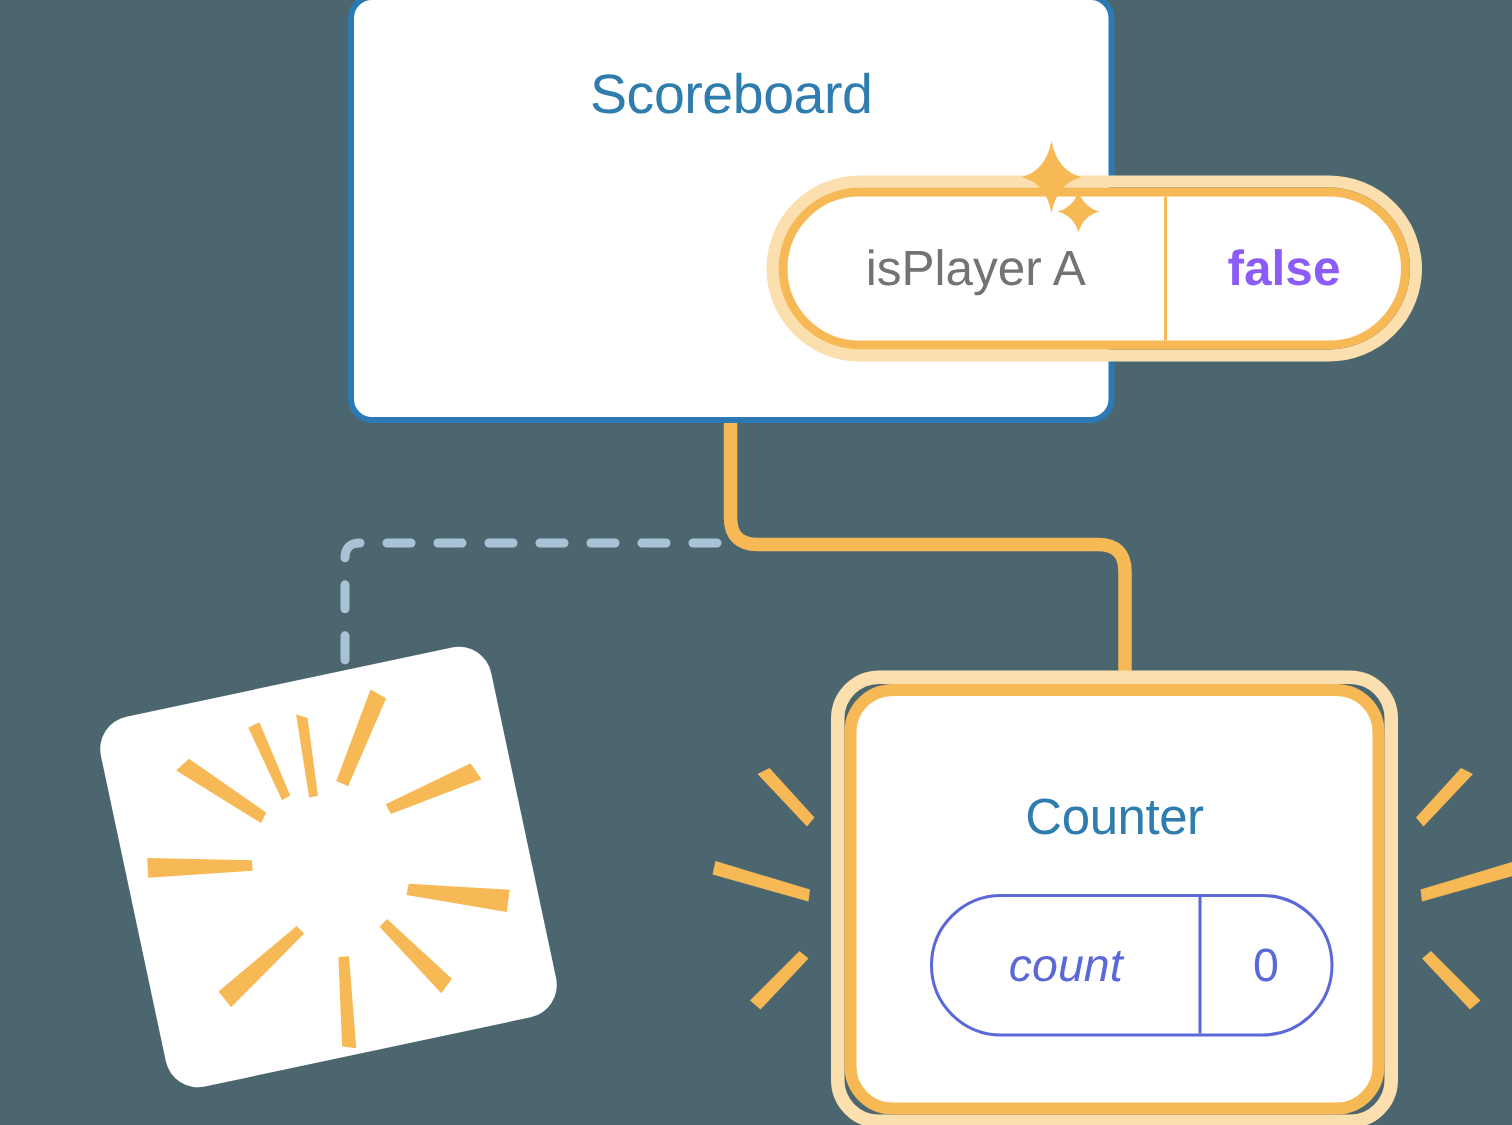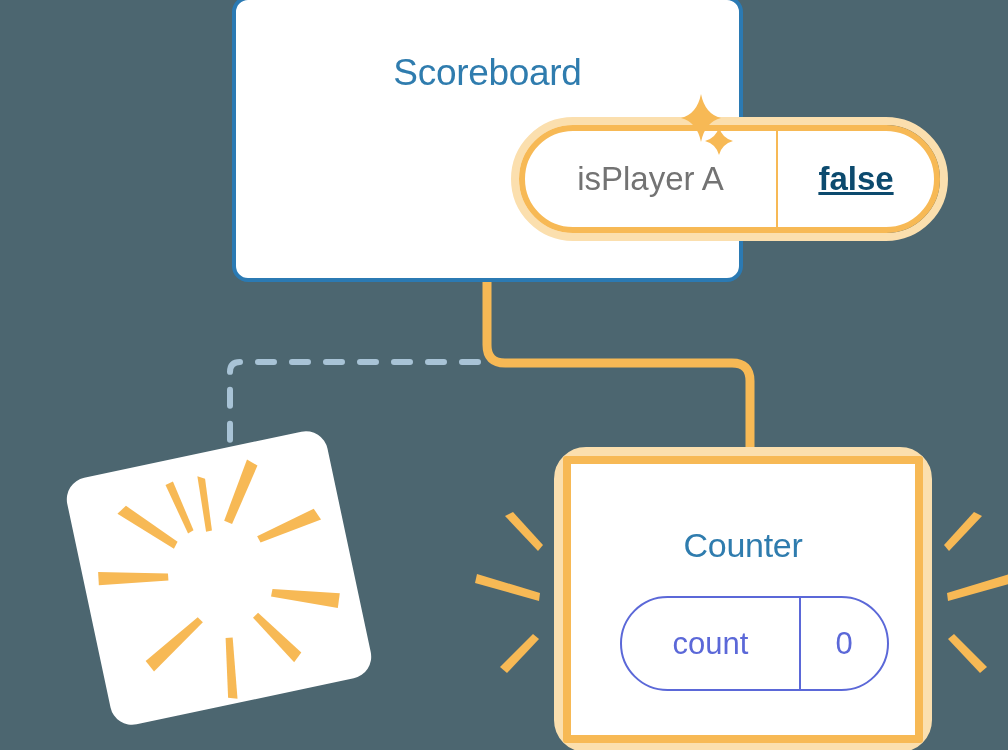--- a/index.html
+++ b/index.html
@@ -38,21 +38,21 @@
     box-sizing: border-box;
     background: #ffffff;
     border: 4px solid #2b7ab3;
     border-radius: 16px;
     z-index: 5;
   }
   .card-title {
     position: absolute;
     left: 0;
     right: 0;
-    top: 52px;
+    top: 42px;
     text-align: center;
     font-size: 37px;
     color: #2f7cae;
     letter-spacing: -0.3px;
     white-space: nowrap;
   }
   
   .pill-glow-wrap {
     position: absolute;
     left: 275px;
@@ -91,44 +91,43 @@
     border-right: 2px solid #f7b955;
     white-space: nowrap;
   }
   .pill-val {
     flex: 1 1 auto;
     display: flex;
     align-items: center;
     justify-content: center;
     font-size: 33px;
     font-weight: bold;
-    color: #0c4a6e;
-    white-space: nowrap;
-    text-decoration: underline;
+    color: #8b5cf6;
+    white-space: nowrap;
   }
 
   
   .counter-card {
     position: absolute;
     left: 554px;
     top: 447px;
     width: 378px;
     height: 305px;
     box-sizing: border-box;
     border: 9px solid #fbdfae;
     border-radius: 32px;
     z-index: 5;
   }
   .counter-inner {
     position: absolute;
     left: 0; top: 0;
     right: 0; bottom: 0;
     box-sizing: border-box;
     border: 8px solid #f7b955;
-    border-radius: 3px;
+    border-radius: 32px;
     background: #ffffff;
   }
   .counter-title {
     position: absolute;
     left: 0; right: 0;
     top: 62px;
     text-align: center;
     font-size: 34px;
     color: #2f7cae;
     letter-spacing: -0.3px;
@@ -149,20 +148,21 @@
   }
   .count-key {
     flex: 0 0 177px;
     display: flex;
     align-items: center;
     justify-content: center;
     font-size: 31px;
     color: #5b68d8;
     border-right: 2px solid #5b68d8;
     white-space: nowrap;
+    font-style: italic;
   }
   .count-val {
     flex: 1 1 auto;
     display: flex;
     align-items: center;
     justify-content: center;
     font-size: 31px;
     color: #5b68d8;
     white-space: nowrap;
   }

